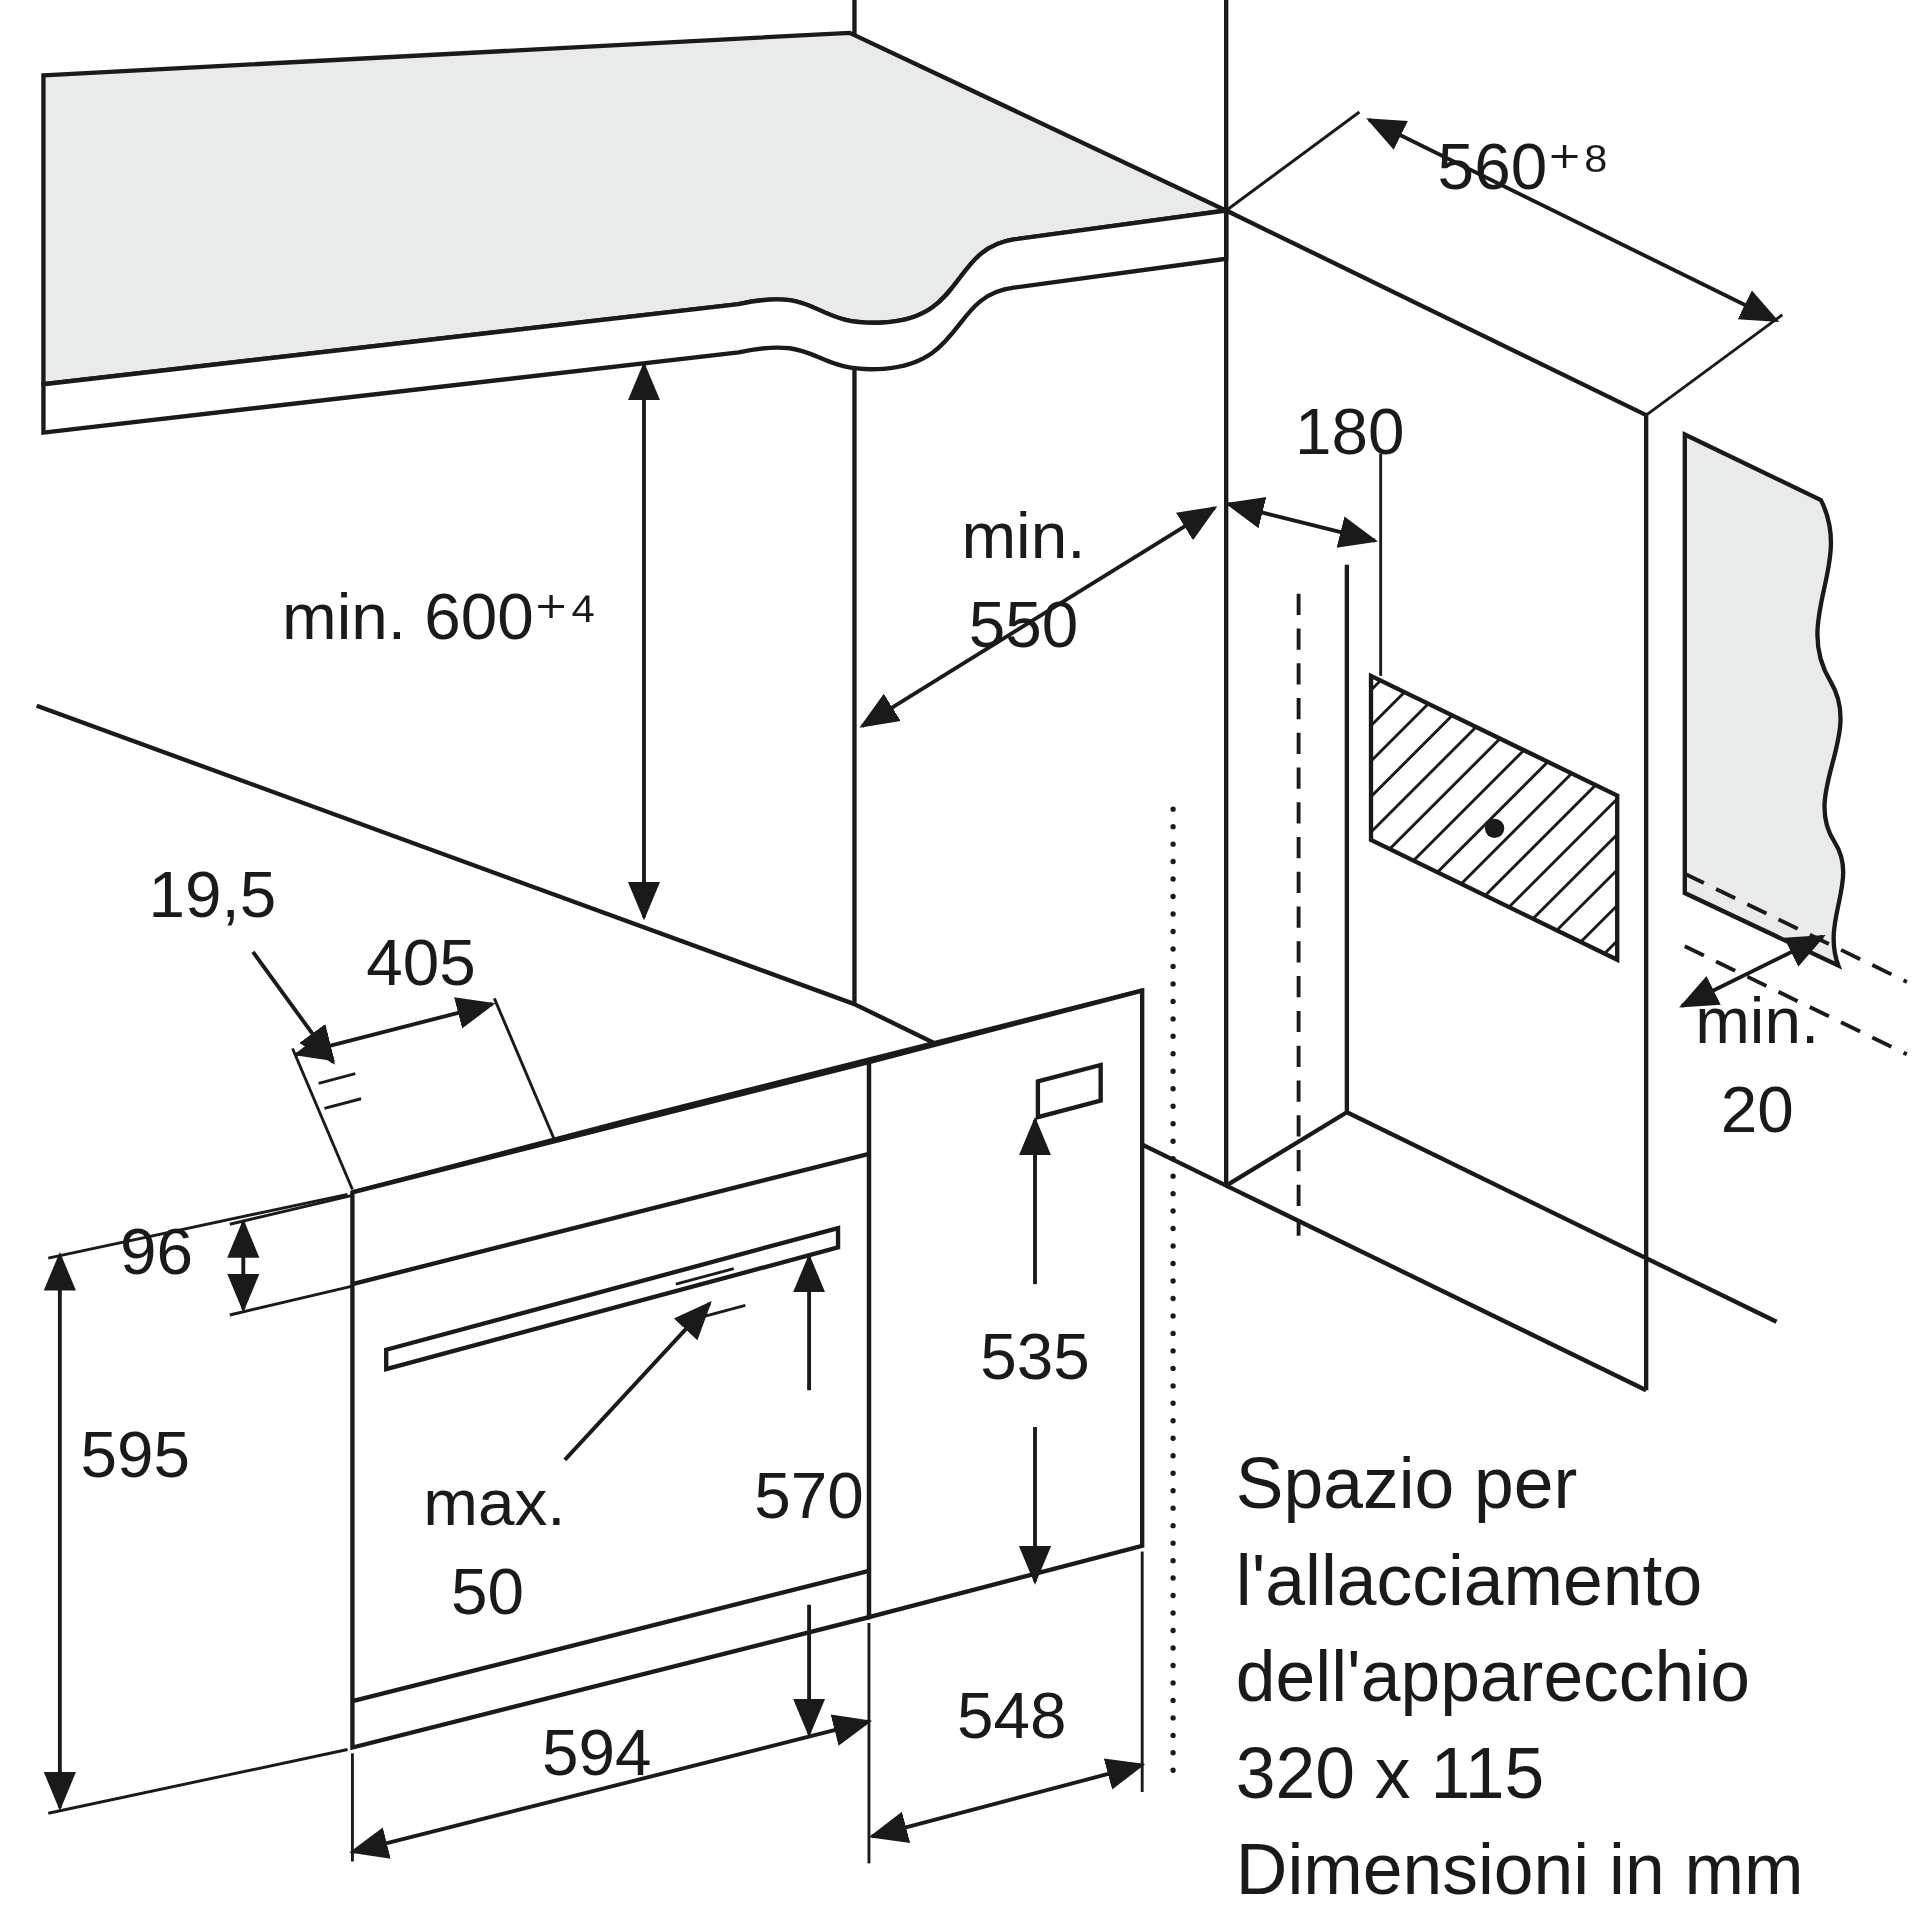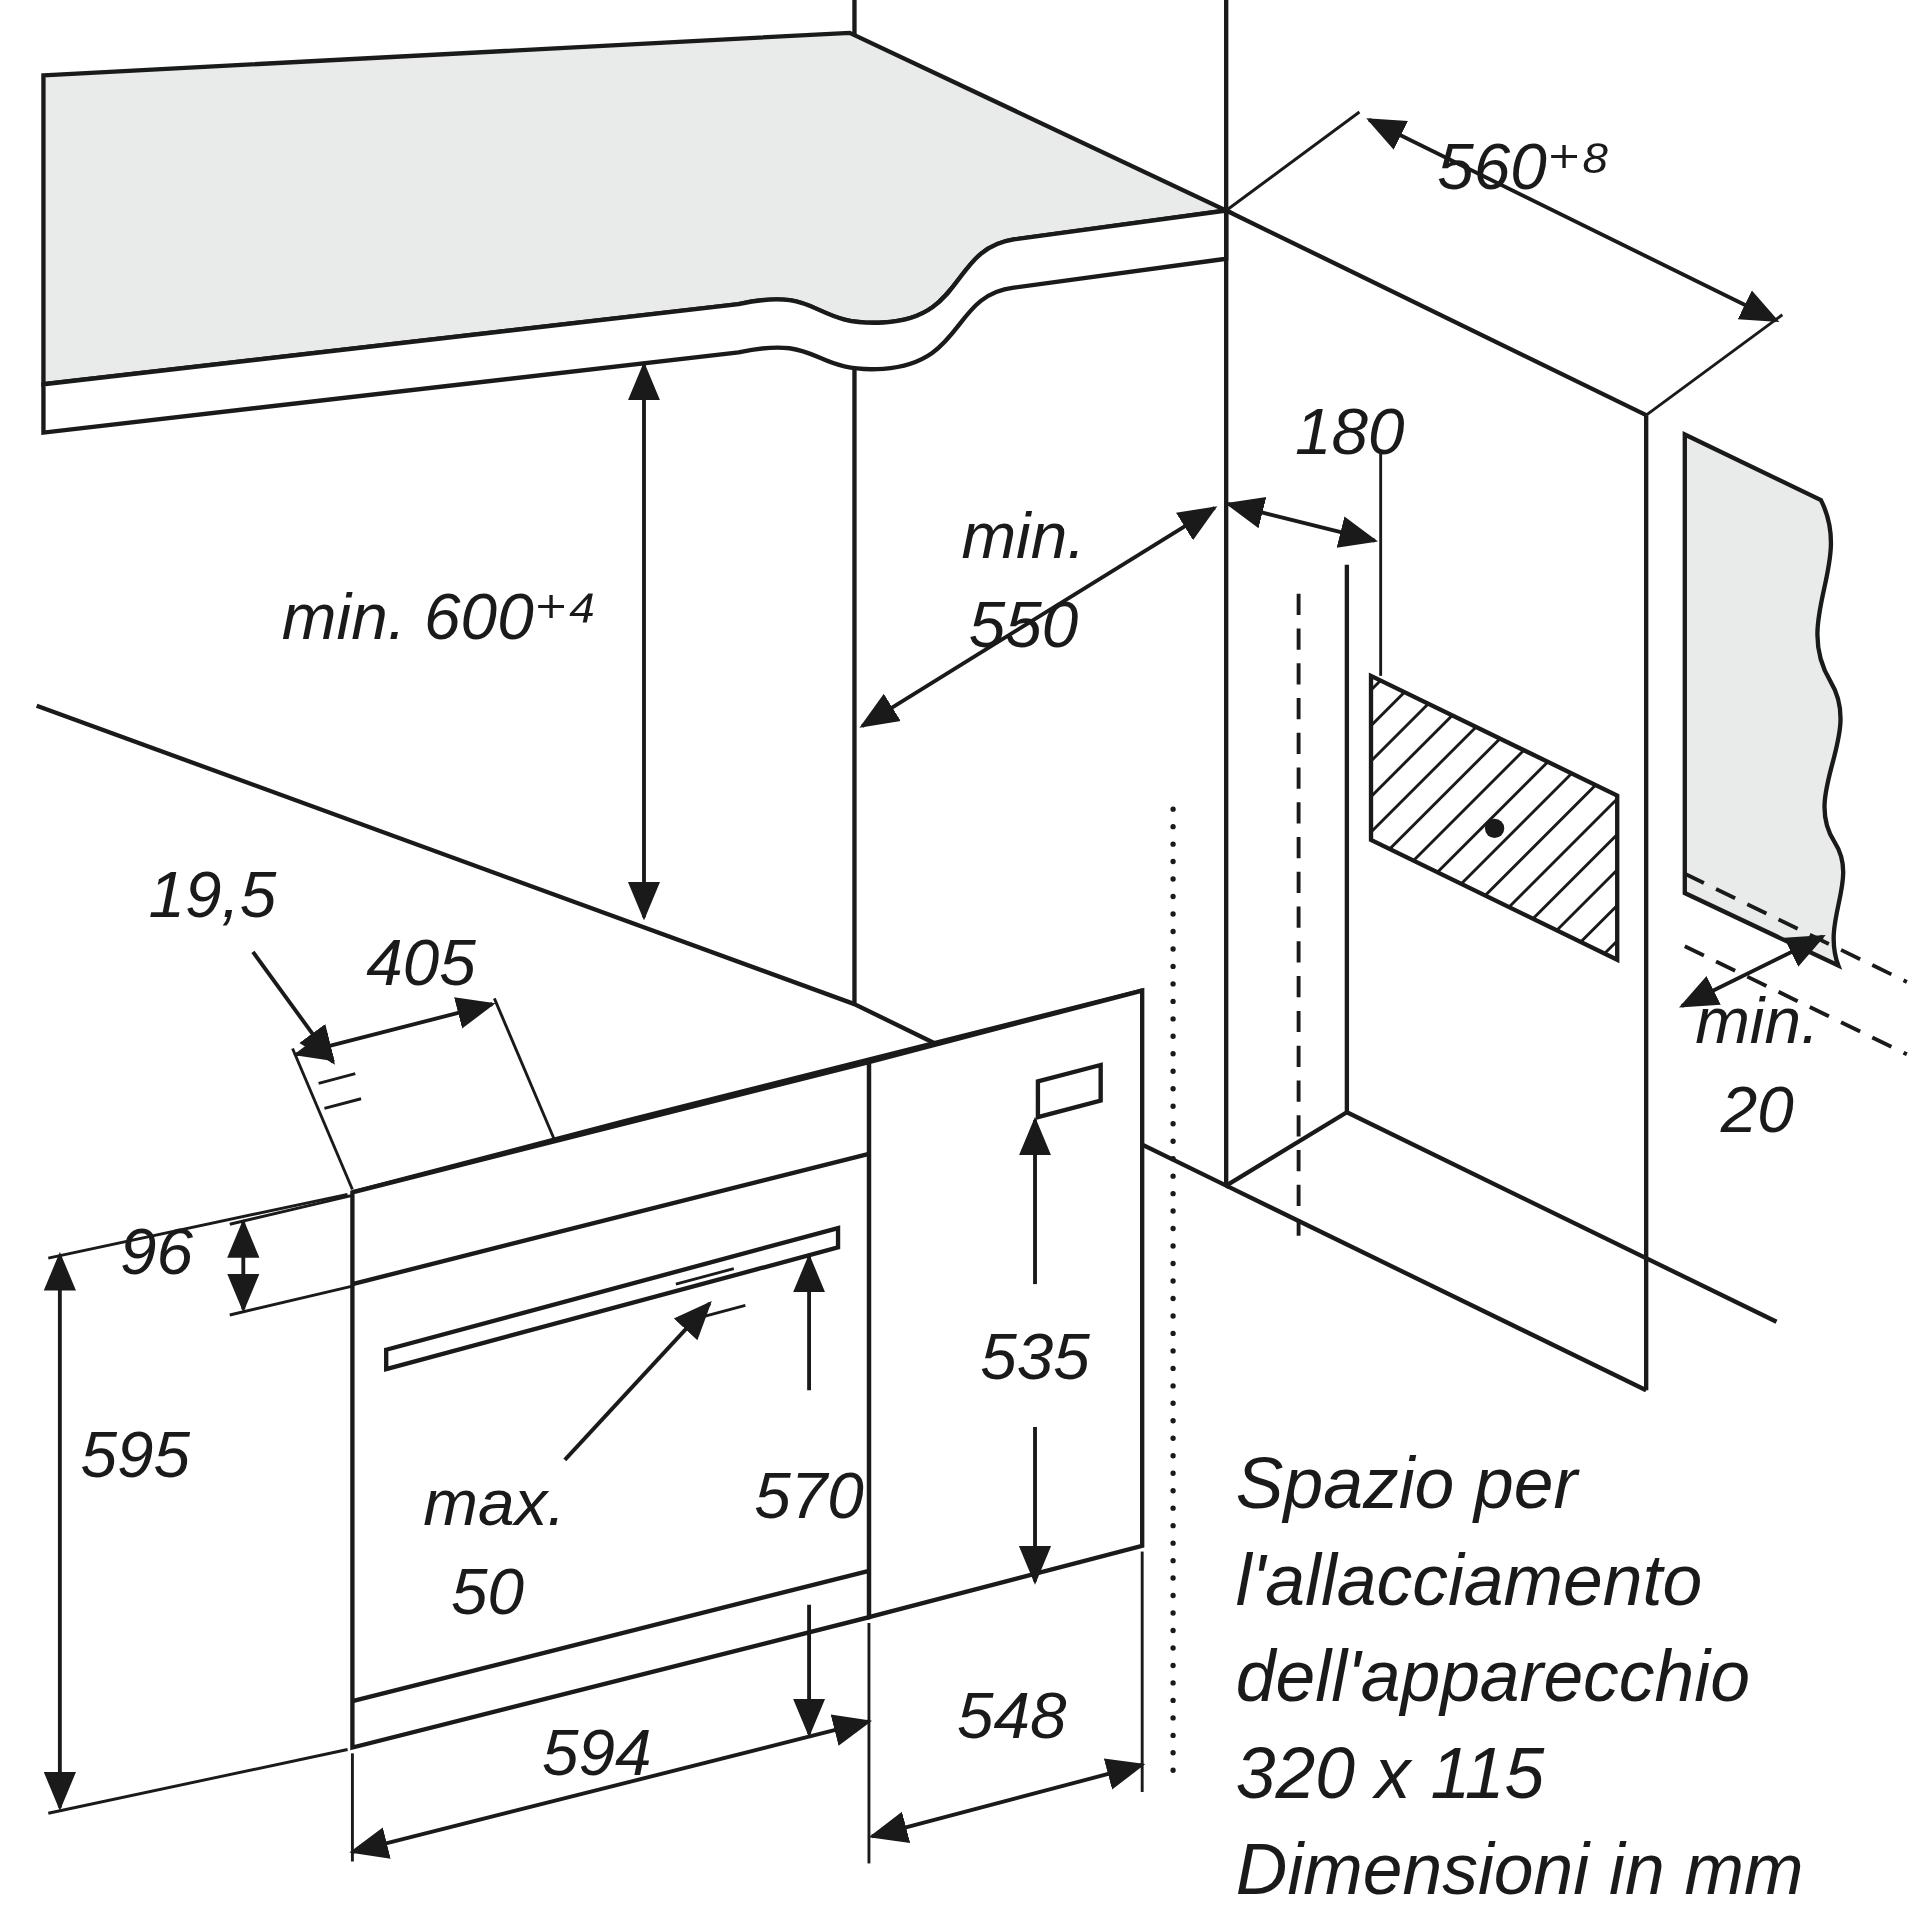--- a/index.html
+++ b/index.html
@@ -1,16 +1,16 @@
 <!DOCTYPE html>
 <html><head>
 <meta charset="utf-8">
 <style>
   html,body{margin:0;padding:0;background:#ffffff;}
-  .canvas{position:relative;width:1931px;height:1931px;background:#ffffff;overflow:hidden;font-style:italic;}
+  .canvas{position:relative;width:1931px;height:1931px;background:#ffffff;overflow:hidden;}
   svg{position:absolute;left:0;top:0;}
   text{font-family:"Liberation Sans","DejaVu Sans",sans-serif;fill:#1a1a1a;}
   .dim{font-size:68px;text-anchor:middle;}
   .note{font-size:74px;text-anchor:start;}
   .ln{stroke:#1a1a1a;stroke-width:4.5;fill:none;}
   .lnthin{stroke:#1a1a1a;stroke-width:3;fill:none;}
   .lndash{stroke:#1a1a1a;stroke-width:4;fill:none;stroke-dasharray:22 14;}
   .lndot{stroke:#1a1a1a;stroke-width:5.5;fill:none;stroke-dasharray:0.1 18;stroke-linecap:round;}
   .facewhite{fill:#ffffff;stroke:#1a1a1a;stroke-width:4.5;}
   .arrow{stroke:#1a1a1a;stroke-width:4;fill:none;}

